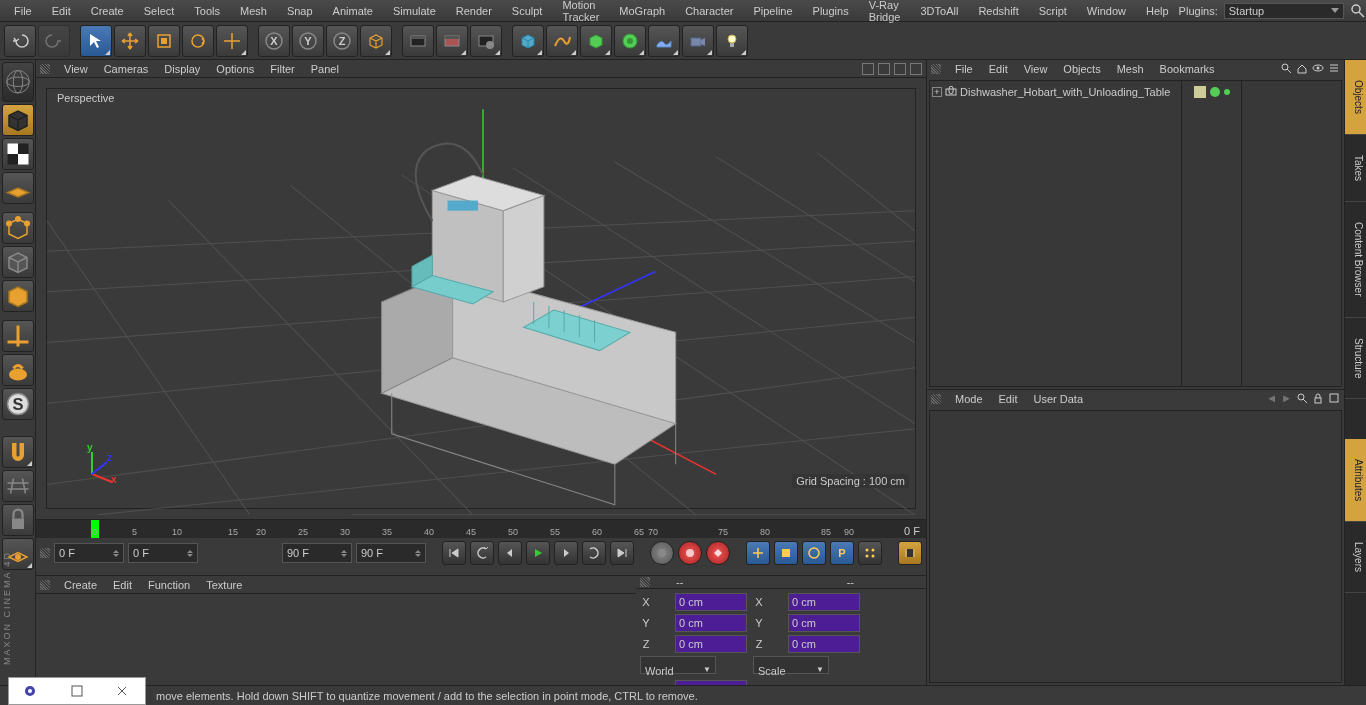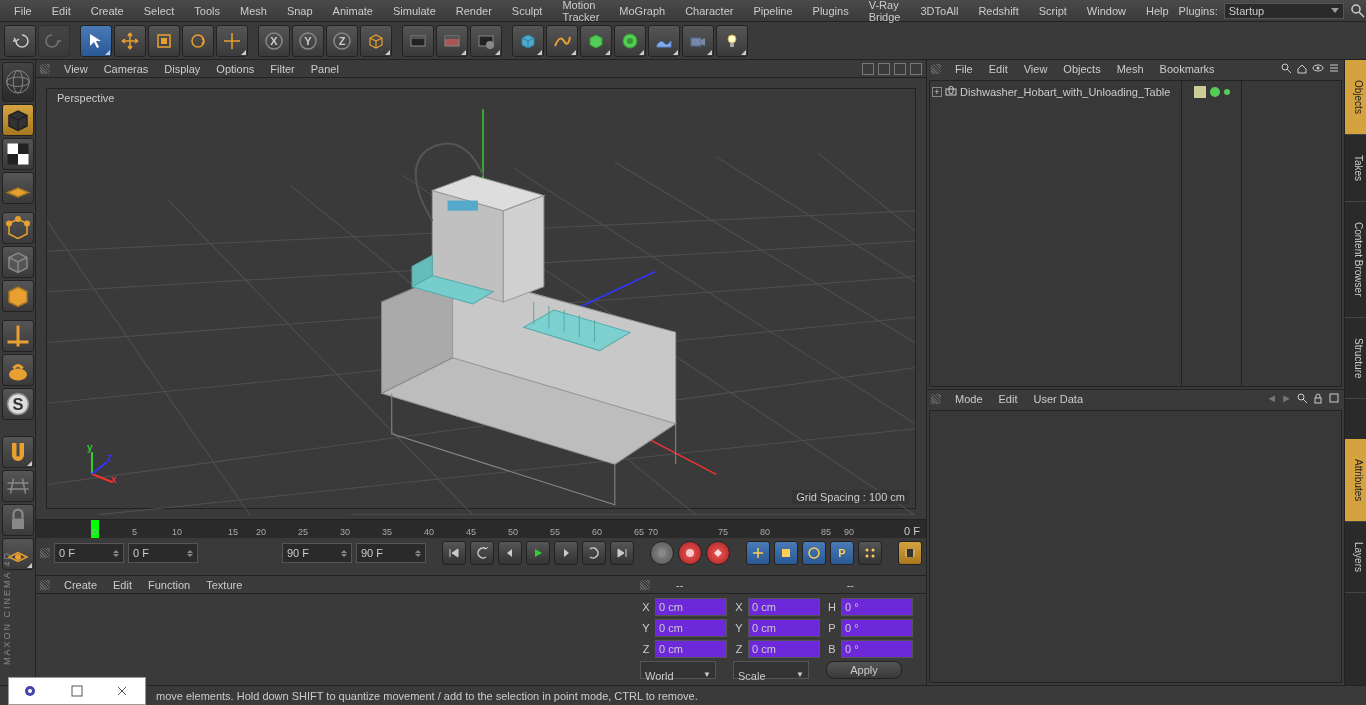--- a/index.html
+++ b/index.html
@@ -30,21 +30,21 @@
 
 .center { flex:1; display:flex; flex-direction:column; }
 .vp-menu { height:18px; background:#3a3a3a; display:flex; align-items:center; padding:0 4px; border-bottom:1px solid #222; }
 .vp-menu .grip { width:10px;height:10px;background:repeating-linear-gradient(45deg,#666,#666 1px,transparent 1px,transparent 2px);margin-right:6px; }
 .vp-menu .mi { padding:0 8px; cursor:pointer; }
 .vp-menu .ricons { margin-left:auto; display:flex; gap:4px; }
 .vp-menu .ric { width:12px;height:12px;border:1px solid #777;cursor:pointer; }
 
 .viewport { flex:1; position:relative; background:#3a3a3a; border:1px solid #222; margin:10px; }
 .persp-label { position:absolute; top:2px; left:6px; background:#3a3a3a; padding:1px 4px; }
-.grid-info { position:absolute; bottom:4px; right:6px; background:rgba(50,50,50,.7); padding:1px 4px; }
+.grid-info { position:absolute; bottom:20px; right:6px; background:rgba(50,50,50,.7); padding:1px 4px; }
 .axis-gizmo { position:absolute; bottom:24px; left:30px; width:40px;height:40px; }
 .axis-gizmo .ax { position:absolute; font-size:10px; font-weight:bold; }
 .scene { position:absolute; inset:0; }
 
 
 .timeline { height:56px; background:#3a3a3a; border-top:1px solid #222; display:flex; flex-direction:column; }
 .ruler { height:18px; background:#2a2a2a; display:flex; align-items:flex-end; position:relative; padding:0 4px;}
 .ruler .tick { position:absolute; font-size:9px; color:#aaa; bottom:1px; }
 .ruler .play-start { position:absolute; left:55px; top:0; width:8px; height:18px; background:#0f0; }
 .tl-ctrl { height:30px; display:flex; align-items:center; gap:4px; padding:2px 4px; }
@@ -66,21 +66,21 @@
 .panel-menu .grip{width:10px;height:10px;background:repeating-linear-gradient(45deg,#666,#666 1px,transparent 1px,transparent 2px);margin-right:6px;}
 .panel-menu .mi{padding:0 8px;cursor:pointer;}
 .mat-body { flex:1; background:#3a3a3a; padding:4px; }
 .mat-ball { width:48px;height:48px;border-radius:24px;background:radial-gradient(circle at 35% 30%,#eee 0%,#888 40%,#333 100%);border:1px solid #222;}
 .mat-label{font-size:10px;margin-top:2px;overflow:hidden;white-space:nowrap;width:50px;}
 
 .coord-panel { flex:1; display:flex; flex-direction:column; }
 .coord-body { flex:1; background:#3a3a3a; padding:4px; display:flex; gap:6px; flex-wrap:wrap; align-content:flex-start;}
 .coord-row { display:flex; align-items:center; gap:3px; }
 .coord-row label{width:12px;text-align:center;}
-.coord-fld { width:72px; height:18px; background:#6d28d9; border:1px solid #555; padding:0 3px; display:flex;align-items:center;justify-content:space-between;}
+.coord-fld { width:72px; height:18px; background:#4c1d95; border:1px solid #555; padding:0 3px; display:flex;align-items:center;justify-content:space-between;margin-left:20px;}
 .coord-dd { width:76px; height:18px; background:#333; border:1px solid #555; padding:8px 4px; display:flex;justify-content:space-between;}
 .apply-btn{width:76px;height:18px;background:linear-gradient(#555,#383838);border:1px solid #222;border-radius:8px;display:flex;align-items:center;justify-content:center;cursor:pointer;}
 
 
 .right { width:440px; display:flex; }
 .right-main { flex:1; display:flex; flex-direction:column; border-left:1px solid #222;}
 .obj-panel { height:330px; display:flex; flex-direction:column; border-bottom:1px solid #222;}
 .obj-menu { height:18px; background:#3a3a3a; display:flex; align-items:center; padding:0 4px;}
 .obj-menu .grip{width:10px;height:10px;background:repeating-linear-gradient(45deg,#666,#666 1px,transparent 1px,transparent 2px);margin-right:6px;}
 .obj-menu .mi{padding:0 8px;cursor:pointer;}

